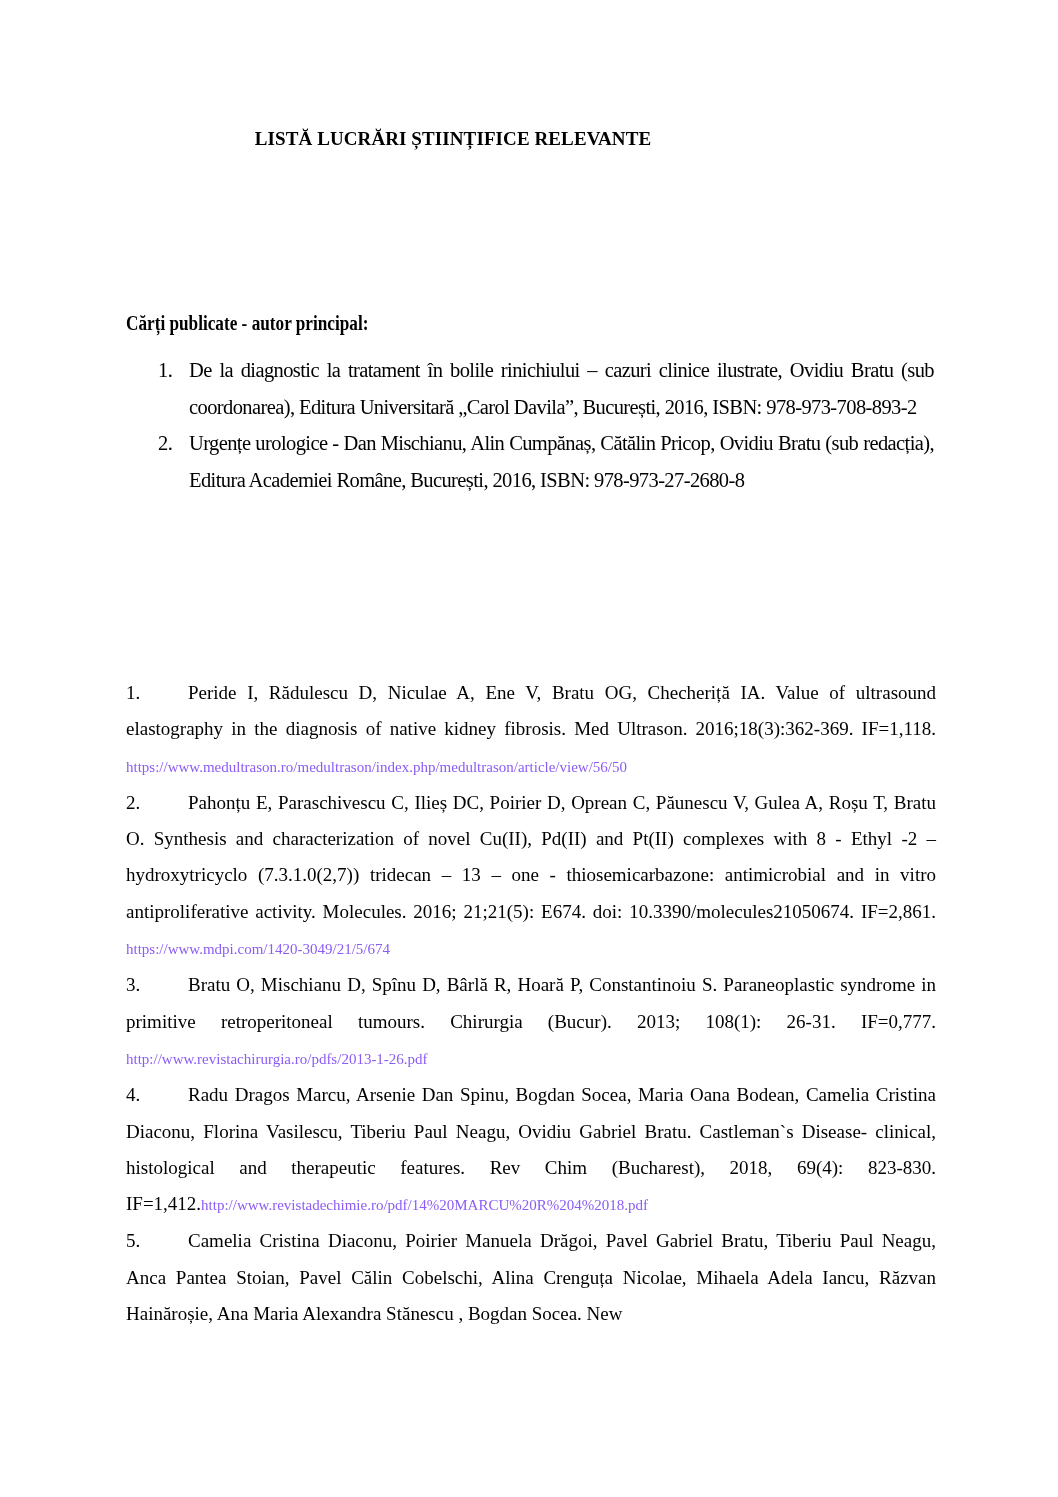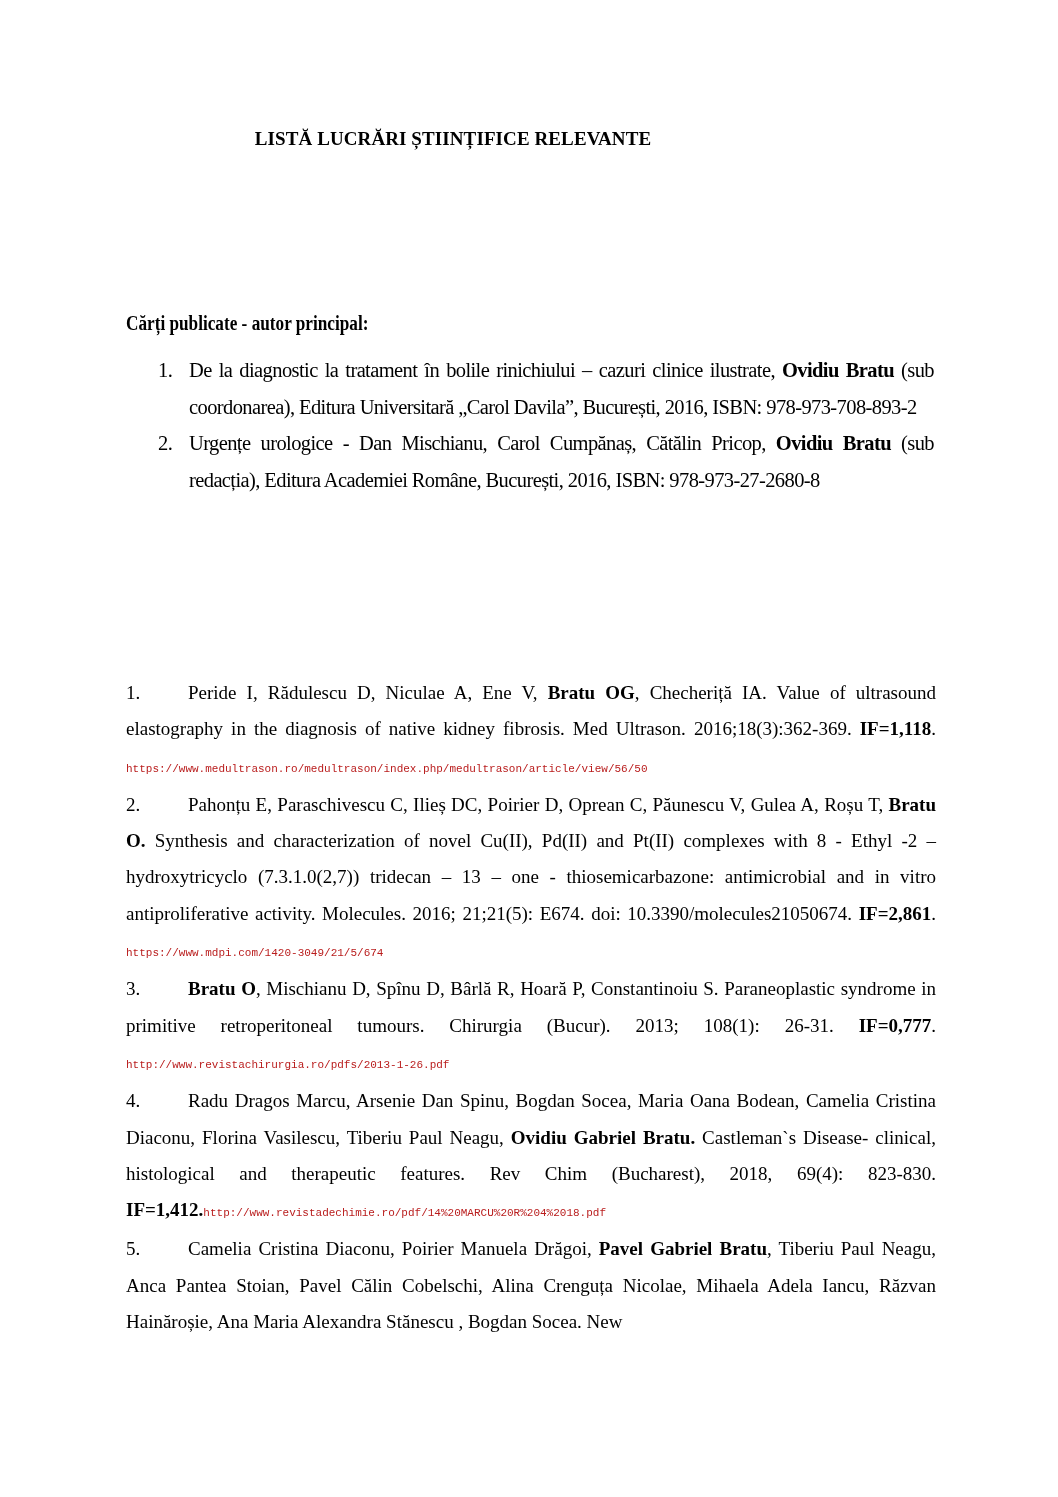--- a/index.html
+++ b/index.html
@@ -10,38 +10,38 @@
   .section-heading { position: absolute; top: 312px; left: 126px; font-weight: bold; font-size: 20px;
            transform: scaleX(0.86); transform-origin: left top; }
   .books { position: absolute; top: 352px; left: 158px; width: 776px; }
   .book { position: relative; font-size: 20.5px; line-height: 36.5px; text-align: justify; padding-left: 31px; margin-bottom: 0; }
   .book .num { position: absolute; left: 0; top: 0; }
   .book-text { display: block; text-align-last: left; }
   .narrow { letter-spacing: -0.6px; word-spacing: 0; }
   .papers { position: absolute; top: 675px; left: 126px; width: 810px; }
   .paper { font-size: 19px; line-height: 36.3px; text-align: justify; margin-bottom: 0; }
   .paper .pnum { display: inline-block; width: 62px; }
-  .b { font-weight: bold; }
-  .link { color: #b91c1c; font-size: 11px; text-decoration: none; font-family: Liberation Mono, monospace; }
+  .b { font-weight: normal; }
+  .link { color: #8b5cf6; font-size: 15px; text-decoration: none; }
 </style>
 </head>
 <body>
 
 <div class="title">LISTĂ LUCRĂRI ȘTIINȚIFICE RELEVANTE</div>
 
 <div class="section-heading">Cărți publicate - autor principal:</div>
 
 <div class="books">
   <div class="book narrow">
     <span class="num">1.</span>
     <span class="book-text"><span>De la diagnostic la tratament în bolile rinichiului – cazuri clinice ilustrate, </span><span class="b">Ovidiu Bratu</span><span> (sub coordonarea), Editura Universitară „Carol Davila”, București, 2016, ISBN: 978-973-708-893-2</span></span>
   </div>
   <div class="book narrow">
     <span class="num">2.</span>
-    <span class="book-text"><span>Urgențe urologice  - Dan Mischianu, Carol Cumpănaș, Cătălin Pricop, </span><span class="b">Ovidiu Bratu</span><span> (sub redacția), Editura Academiei Române, București, 2016, ISBN: 978-973-27-2680-8</span></span>
+    <span class="book-text"><span>Urgențe urologice  - Dan Mischianu, Alin Cumpănaș, Cătălin Pricop, </span><span class="b">Ovidiu Bratu</span><span> (sub redacția), Editura Academiei Române, București, 2016, ISBN: 978-973-27-2680-8</span></span>
   </div>
 </div>
 
 <div class="papers">
   <div class="paper">
     <span class="pnum">1.</span><span>Peride I, Rădulescu D, Niculae A, Ene V, </span><span class="b">Bratu OG</span><span>, Checheriță IA. Value of ultrasound elastography in the diagnosis of native kidney fibrosis. Med Ultrason. 2016;18(3):362-369. </span><span class="b">IF=1,118</span><span>.  </span><a class="link" href="#" title="https://www.medultrason.ro/medultrason/index.php/medultrason/article/view/56/50">https://www.medultrason.ro/medultrason/index.php/medultrason/article/view/56/50</a>
   </div>
   <div class="paper">
     <span class="pnum">2.</span><span>Pahonțu E, Paraschivescu C, Ilieș DC, Poirier D, Oprean C, Păunescu V, Gulea A, Roșu T, </span><span class="b">Bratu O.</span><span> Synthesis and characterization of novel Cu(II), Pd(II) and Pt(II) complexes with 8 - Ethyl -2 – hydroxytricyclo (7.3.1.0(2,7)) tridecan – 13 – one - thiosemicarbazone: antimicrobial and in vitro antiproliferative activity. Molecules. 2016; 21;21(5): E674. doi: 10.3390/molecules21050674. </span><span class="b">IF=2,861</span><span>. </span><a class="link" href="#" title="https://www.mdpi.com/1420-3049/21/5/674">https://www.mdpi.com/1420-3049/21/5/674</a>
   </div>

